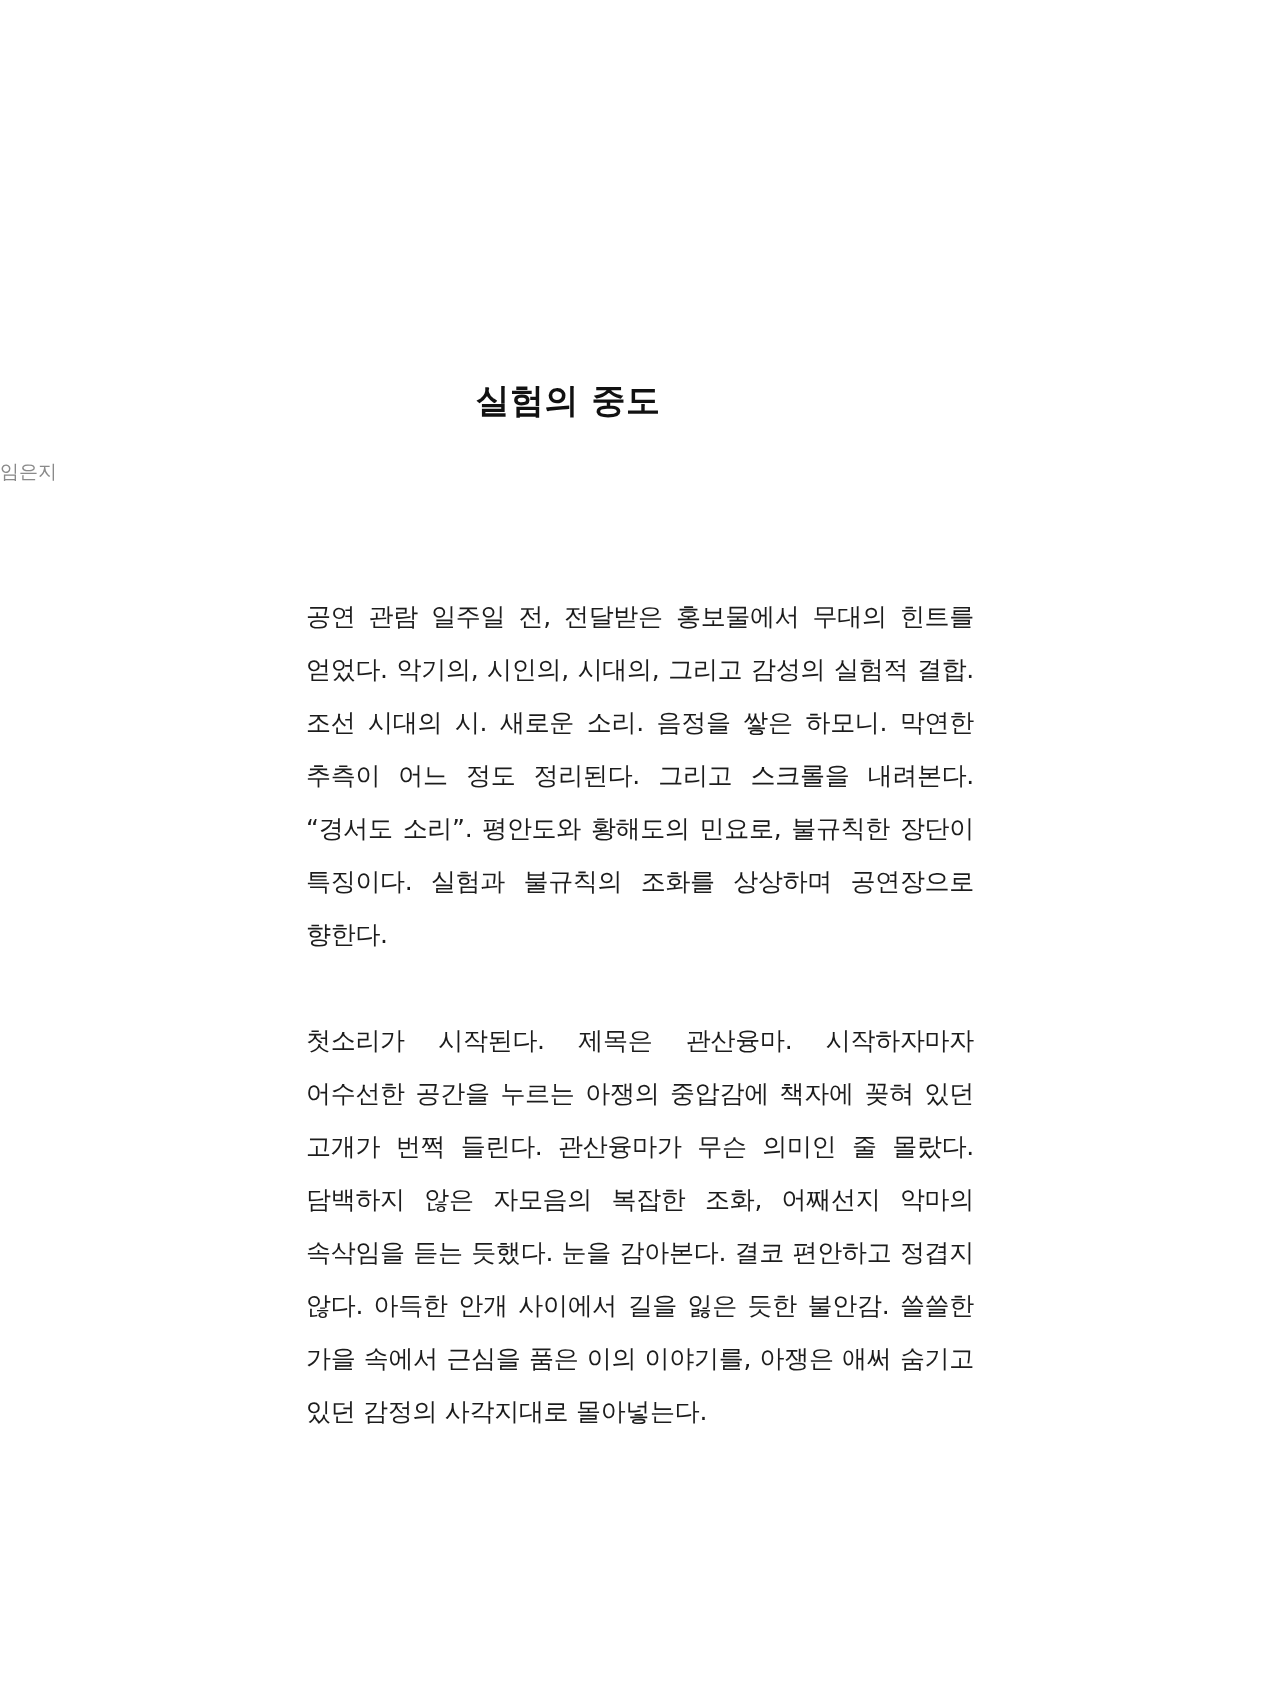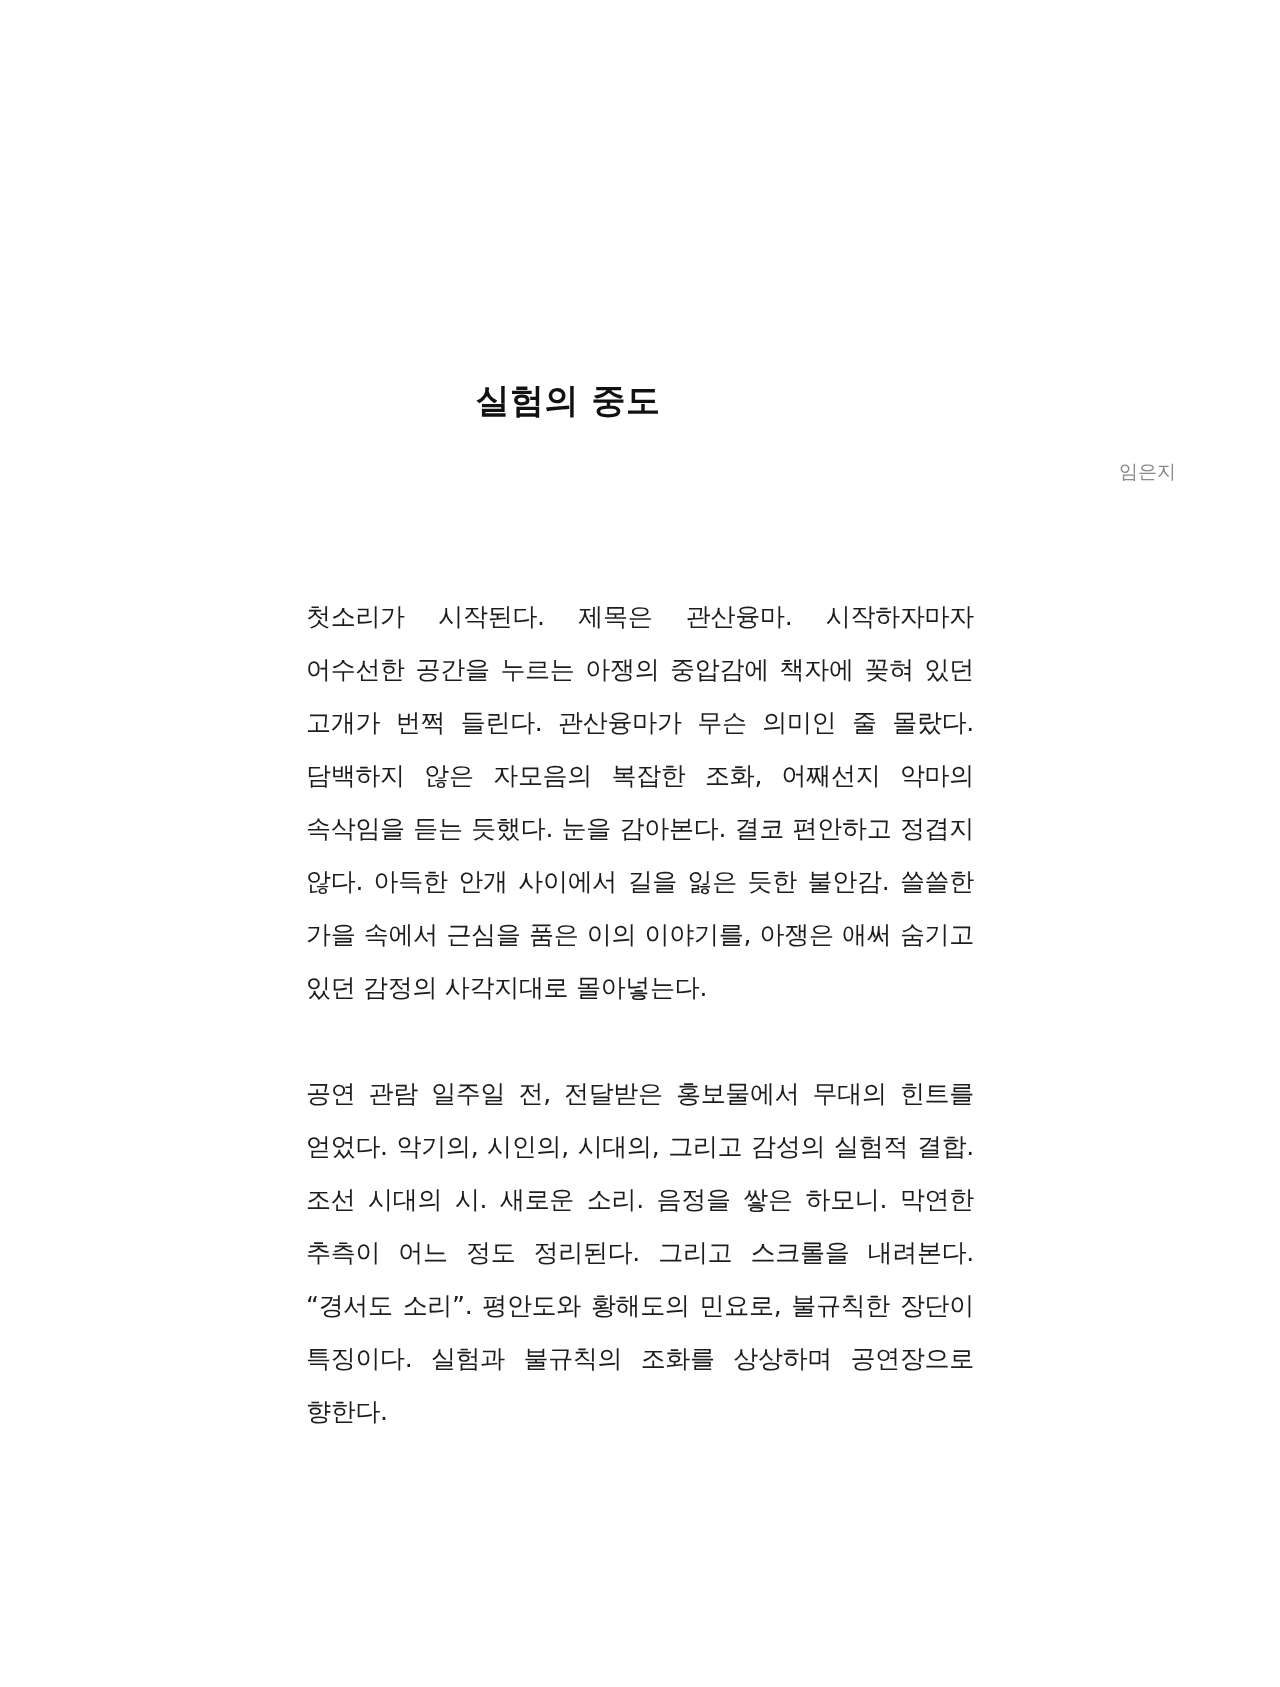--- a/index.html
+++ b/index.html
@@ -33,21 +33,21 @@
       color: #111111;
       letter-spacing: 0.5px;
       line-height: 44px;
       margin: 0;
     }
     .author {
       position: absolute;
       left: 0;
       width: 1176px;
       top: 458px;
-      text-align: right;
+      text-align: left;
       font-size: 19px;
       color: #8a8a8a;
       line-height: 26px;
     }
     .body {
       position: absolute;
       left: 306px;
       width: 668px;
       top: 590px;
     }
@@ -66,16 +66,16 @@
     }
   </style>
 </head>
 <body>
 
 <div class="page">
   <h1 class="title">실험의 중도</h1>
   <div class="author">임은지</div>
 
   <div class="body">
+    <p class="paragraph">공연 관람 일주일 전, 전달받은 홍보물에서 무대의 힌트를 얻었다. 악기의, 시인의, 시대의, 그리고 감성의 실험적 결합. 조선 시대의 시. 새로운 소리. 음정을 쌓은 하모니. 막연한 추측이 어느 정도 정리된다. 그리고 스크롤을 내려본다. “경서도 소리”. 평안도와 황해도의 민요로, 불규칙한 장단이 특징이다. 실험과 불규칙의 조화를 상상하며 공연장으로 향한다.</p>
     <p class="paragraph">첫소리가 시작된다. 제목은 관산융마. 시작하자마자 어수선한 공간을 누르는 아쟁의 중압감에 책자에 꽂혀 있던 고개가 번쩍 들린다. 관산융마가 무슨 의미인 줄 몰랐다. 담백하지 않은 자모음의 복잡한 조화, 어째선지 악마의 속삭임을 듣는 듯했다. 눈을 감아본다. 결코 편안하고 정겹지 않다. 아득한 안개 사이에서 길을 잃은 듯한 불안감. 쓸쓸한 가을 속에서 근심을 품은 이의 이야기를, 아쟁은 애써 숨기고 있던 감정의 사각지대로 몰아넣는다.</p>
-    <p class="paragraph">공연 관람 일주일 전, 전달받은 홍보물에서 무대의 힌트를 얻었다. 악기의, 시인의, 시대의, 그리고 감성의 실험적 결합. 조선 시대의 시. 새로운 소리. 음정을 쌓은 하모니. 막연한 추측이 어느 정도 정리된다. 그리고 스크롤을 내려본다. “경서도 소리”. 평안도와 황해도의 민요로, 불규칙한 장단이 특징이다. 실험과 불규칙의 조화를 상상하며 공연장으로 향한다.</p>
   </div>
 </div>
 
 </body></html>

